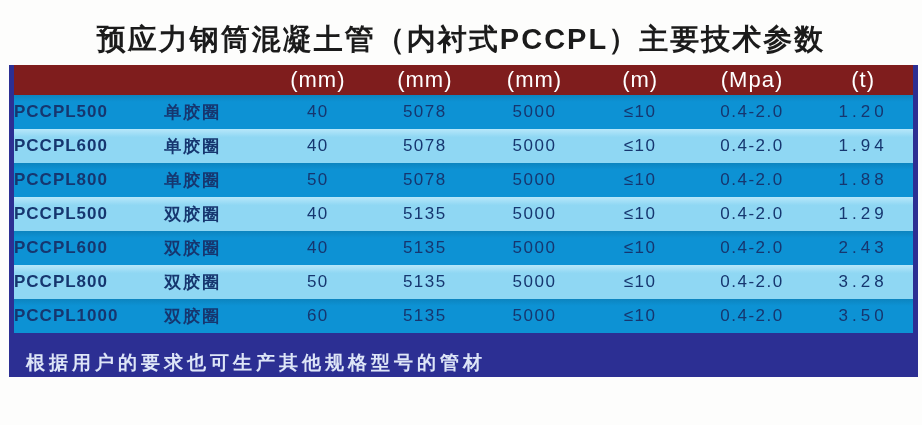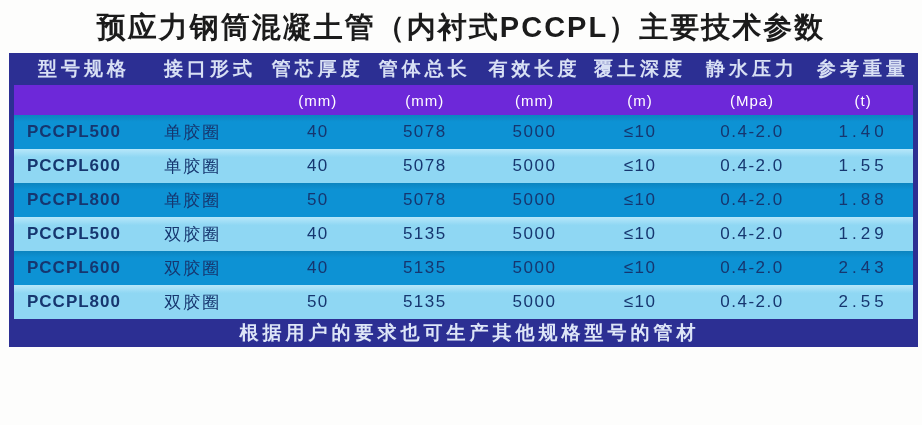--- a/index.html
+++ b/index.html
@@ -7,21 +7,21 @@
     padding: 0;
     width: 922px;
     height: 425px;
     overflow: hidden;
     background: #fdfdfc;
     font-family: "Liberation Sans", "DejaVu Sans", sans-serif;
   }
   .page { width: 922px; height: 425px; position: relative; }
 
   .title {
-    margin: 0;
+    margin: 12px;
     padding-top: 10px;
     height: 42px;
     text-align: center;
     font-size: 29px;
     font-weight: bold;
     letter-spacing: 2px;
     color: #1b1b1b;
     line-height: 34px;
   }
 
@@ -46,53 +46,53 @@
     font-size: 19px;
     font-weight: bold;
     letter-spacing: 4px;
     height: 32px;
     text-align: center;
     padding: 0;
     white-space: nowrap;
   }
   
   tr.unit-row td {
-    background: #6d28d9;
+    background: #7f1d1d;
     color: #ffffff;
-    font-size: 15px;
+    font-size: 22px;
     letter-spacing: 1px;
     height: 30px;
     text-align: center;
     padding: 0;
   }
   
   tbody td {
     height: 34px;
     font-size: 17px;
     letter-spacing: 1.5px;
     color: #16366f;
     text-align: center;
     padding: 0;
     white-space: nowrap;
   }
   tr.row-dark td  { background: linear-gradient(180deg, #0c84bf 0%, #0d92d4 20%); }
   tr.row-light td { background: linear-gradient(180deg, #b7e7fa 0%, #8fd7f3 24%); }
-  tbody td.c0 { text-align: left; padding-left: 13px; font-weight: bold; letter-spacing: 1px; }
-  tbody td.c1 { text-align: left; padding-left: 10px; font-weight: normal; letter-spacing: 2px; }
+  tbody td.c0 { text-align: left; font-weight: bold; letter-spacing: 1px; }
+  tbody td.c1 { text-align: left; padding-left: 10px; font-weight: bold; letter-spacing: 2px; }
   tbody td.c7 { letter-spacing: 4px; }
   
   tr.foot-row td {
     background: #2c2f93;
     color: #dde5f7;
     font-size: 19px;
     font-weight: bold;
     letter-spacing: 4px;
     height: 28px;
-    text-align: center;
-    padding: 0 0 0 12px;
+    text-align: left;
+    padding: 16px 0 0 12px;
   }
 </style>
 </head>
 <body>
 
 <div class="page">
   <h1 class="title">预应力钢筒混凝土管（内衬式PCCPL）主要技术参数</h1>
 
   <div class="table-box">
     <table>
@@ -100,61 +100,51 @@
         <col style="width:15.6%">
         <col style="width:12.4%">
         <col style="width:11.6%">
         <col style="width:12.2%">
         <col style="width:12.2%">
         <col style="width:11.3%">
         <col style="width:13.6%">
         <col style="width:11.1%">
       </colgroup>
       <thead>
-        <tr class="head-row">
-            <th>型号规格</th>
-            <th>接口形式</th>
-            <th>管芯厚度</th>
-            <th>管体总长</th>
-            <th>有效长度</th>
-            <th>覆土深度</th>
-            <th>静水压力</th>
-            <th>参考重量</th>
-          </tr>
         <tr class="unit-row">
             <td></td>
             <td></td>
             <td>(mm)</td>
             <td>(mm)</td>
             <td>(mm)</td>
             <td>(m)</td>
             <td>(Mpa)</td>
             <td>(t)</td>
           </tr>
       </thead>
       <tbody>
           <tr class="row-dark">
             <td class="c0">PCCPL500</td>
             <td class="c1">单胶圈</td>
             <td class="c2">40</td>
             <td class="c3">5078</td>
             <td class="c4">5000</td>
             <td class="c5">≤10</td>
             <td class="c6">0.4-2.0</td>
-            <td class="c7">1.40</td>
+            <td class="c7">1.20</td>
           </tr>
           <tr class="row-light">
             <td class="c0">PCCPL600</td>
             <td class="c1">单胶圈</td>
             <td class="c2">40</td>
             <td class="c3">5078</td>
             <td class="c4">5000</td>
             <td class="c5">≤10</td>
             <td class="c6">0.4-2.0</td>
-            <td class="c7">1.55</td>
+            <td class="c7">1.94</td>
           </tr>
           <tr class="row-dark">
             <td class="c0">PCCPL800</td>
             <td class="c1">单胶圈</td>
             <td class="c2">50</td>
             <td class="c3">5078</td>
             <td class="c4">5000</td>
             <td class="c5">≤10</td>
             <td class="c6">0.4-2.0</td>
             <td class="c7">1.88</td>
@@ -180,21 +170,31 @@
             <td class="c7">2.43</td>
           </tr>
           <tr class="row-light">
             <td class="c0">PCCPL800</td>
             <td class="c1">双胶圈</td>
             <td class="c2">50</td>
             <td class="c3">5135</td>
             <td class="c4">5000</td>
             <td class="c5">≤10</td>
             <td class="c6">0.4-2.0</td>
-            <td class="c7">2.55</td>
+            <td class="c7">3.28</td>
+          </tr>
+          <tr class="row-dark">
+            <td class="c0">PCCPL1000</td>
+            <td class="c1">双胶圈</td>
+            <td class="c2">60</td>
+            <td class="c3">5135</td>
+            <td class="c4">5000</td>
+            <td class="c5">≤10</td>
+            <td class="c6">0.4-2.0</td>
+            <td class="c7">3.50</td>
           </tr>
         </tbody>
       <tfoot>
         <tr class="foot-row">
           <td colspan="8">根据用户的要求也可生产其他规格型号的管材</td>
         </tr>
       </tfoot>
     </table>
   </div>
 </div>

